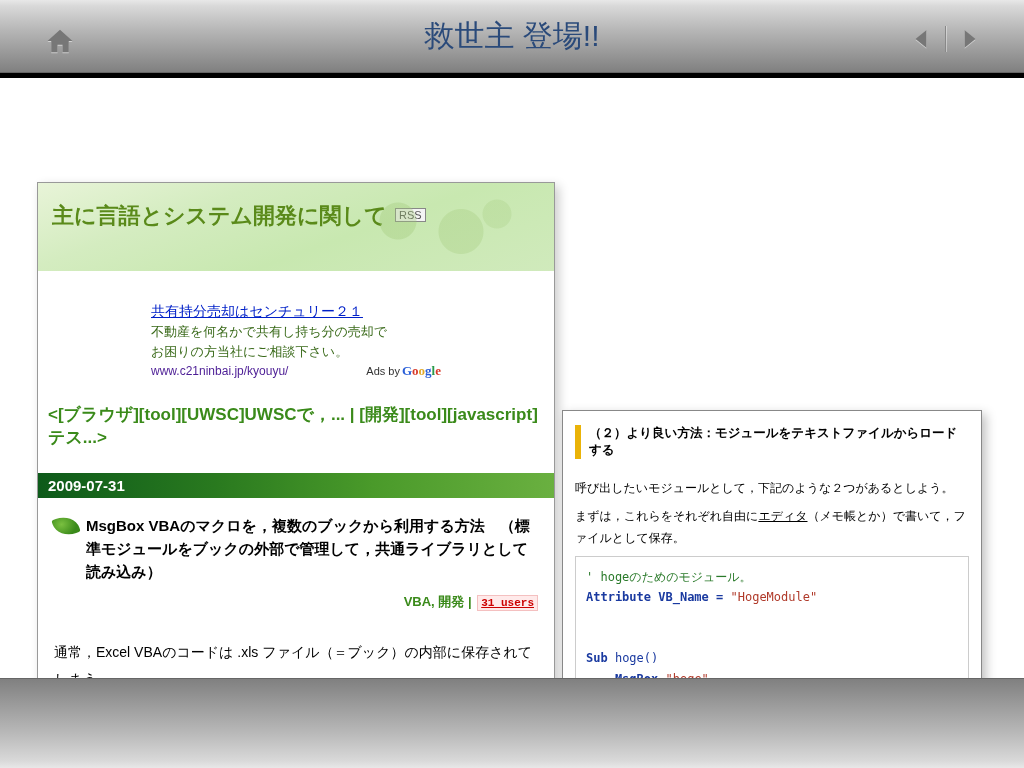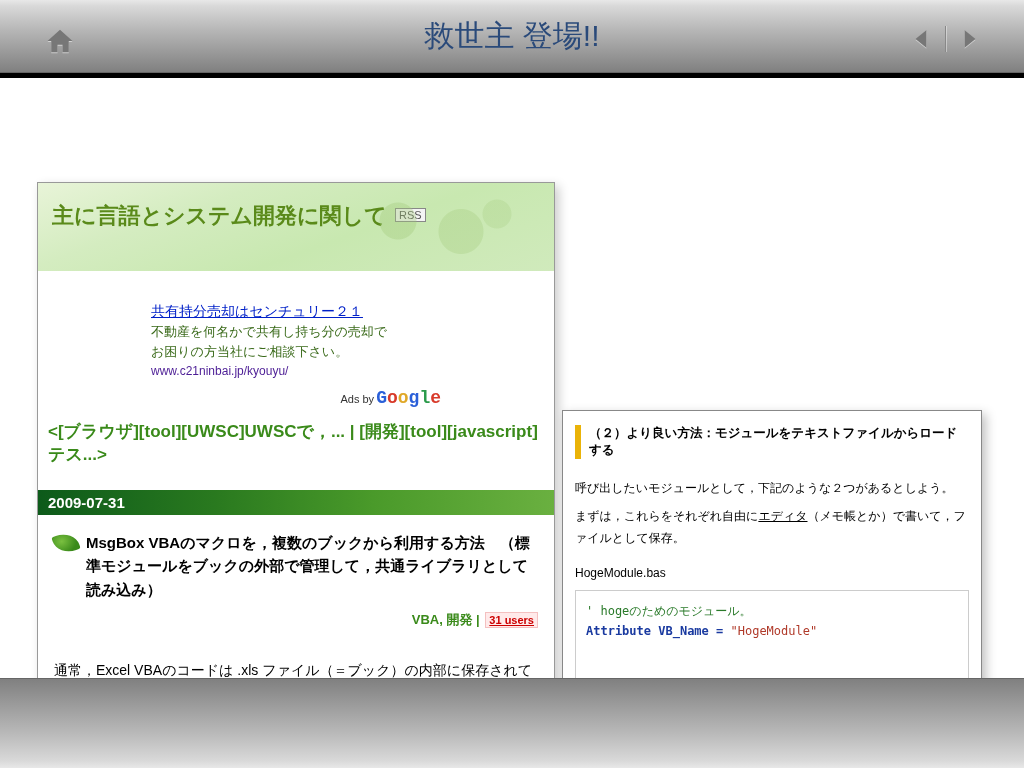--- a/index.html
+++ b/index.html
@@ -66,21 +66,21 @@
   border: 1px solid #888; padding: 0 3px; margin-left: 4px;
   vertical-align: 4px; background: #f4f4f4;
 }
 .ad-box {
   margin: 30px auto 14px; width: 290px; font-size: 13px; line-height: 1.5;
 }
 .ad-title { color: #0020c8; text-decoration: underline; font-size: 14px; }
 .ad-body { color: #3a6a1a; }
 .ad-url { color: #4c1d95; font-size: 12px; }
 .ads-by { float: right; font-size: 11px; color: #333; display:flex; align-items:baseline; }
-.ads-by b { font-family: Liberation Mono, monospace; font-size: 18px; margin-left:2px;margin-top:24px;}
+.ads-by b { font-family: Liberation Serif, serif; font-size: 13px; margin-left:2px;}
 .b-blue{color:#2a5fd8}.b-red{color:#d83a2a}.b-yel{color:#e0a828}.b-grn{color:#2a9a4a}
 .breadcrumb {
   padding: 8px 10px 24px; font-size: 17px; color: #3a8a1a; clear:both;font-weight:bold;
 }
 .date-bar {
   background: linear-gradient(to right, #0d5a1a 0%, #2a7a1f 35%, #4a9a2a 65%, #6ab040 100%);
   color: #fff; font-weight: bold; padding: 4px 10px; font-size: 15px;
 }
 .entry { padding: 16px 16px 10px; }
 .entry-head { display: flex; align-items: flex-start; }
@@ -91,21 +91,21 @@
   transform: rotate(-20deg);
 }
 .entry-title {
   font-size: 15px; font-weight: bold; line-height: 1.55;
 }
 .entry-tags {
   text-align: right; font-size: 13px; color: #3a8a1a; margin-top: 10px; font-weight:bold;
 }
 .users-badge {
   background: #ffeaea; color: #c00; font-size: 11px; font-weight: bold;
-  padding: 1px 3px; border:1px solid #f4c0c0; text-decoration: underline; margin-left:2px;
+  padding: 1px 3px; border:1px solid #f4c0c0; text-decoration: underline; margin-left:2px;font-family:Liberation Mono, monospace;
 }
 .body-text { margin-top: 28px; font-size: 14px; line-height: 1.9; }
 .body-text p { margin-bottom: 10px; }
 .body-text ul { margin-left: 28px; margin-top: 6px; }
 .body-text li { margin-bottom: 12px; list-style: disc; font-size:14px; }
 
 .panel-right {
   position: absolute; left: 562px; top: 332px; width: 420px; height: 315px;
   background: #fff; border: 1px solid #888;
   box-shadow: 4px 4px 10px rgba(0,0,0,0.25);
@@ -189,21 +189,20 @@
 
         </ul>
       </div>
     </div>
   </div>
 
   <div class="panel-right">
     <div class="section-title">（２）より良い方法：モジュールをテキストファイルからロードする</div>
     <div class="p-text">呼び出したいモジュールとして，下記のような２つがあるとしよう。</div>
     <div class="p-text"><span>まずは，これらをそれぞれ自由に</span><span class="und">エディタ</span><span>（メモ帳とか）で書いて，ファイルとして保存。</span></div>
-    <div class="filename">HogeModule.bas</div>
     <div class="code"><span class="c-comment">' hogeのためのモジュール。</span>
 <span class="c-kw">Attribute VB_Name = </span><span class="c-str">"HogeModule"</span>
 
 
 <span class="c-kw">Sub</span><span class="c-fn"> hoge()</span>
 <span class="c-kw">    MsgBox </span><span class="c-str">"hoge"</span>
 <span class="c-kw">End Sub</span></div>
   </div>
 
 </div>

